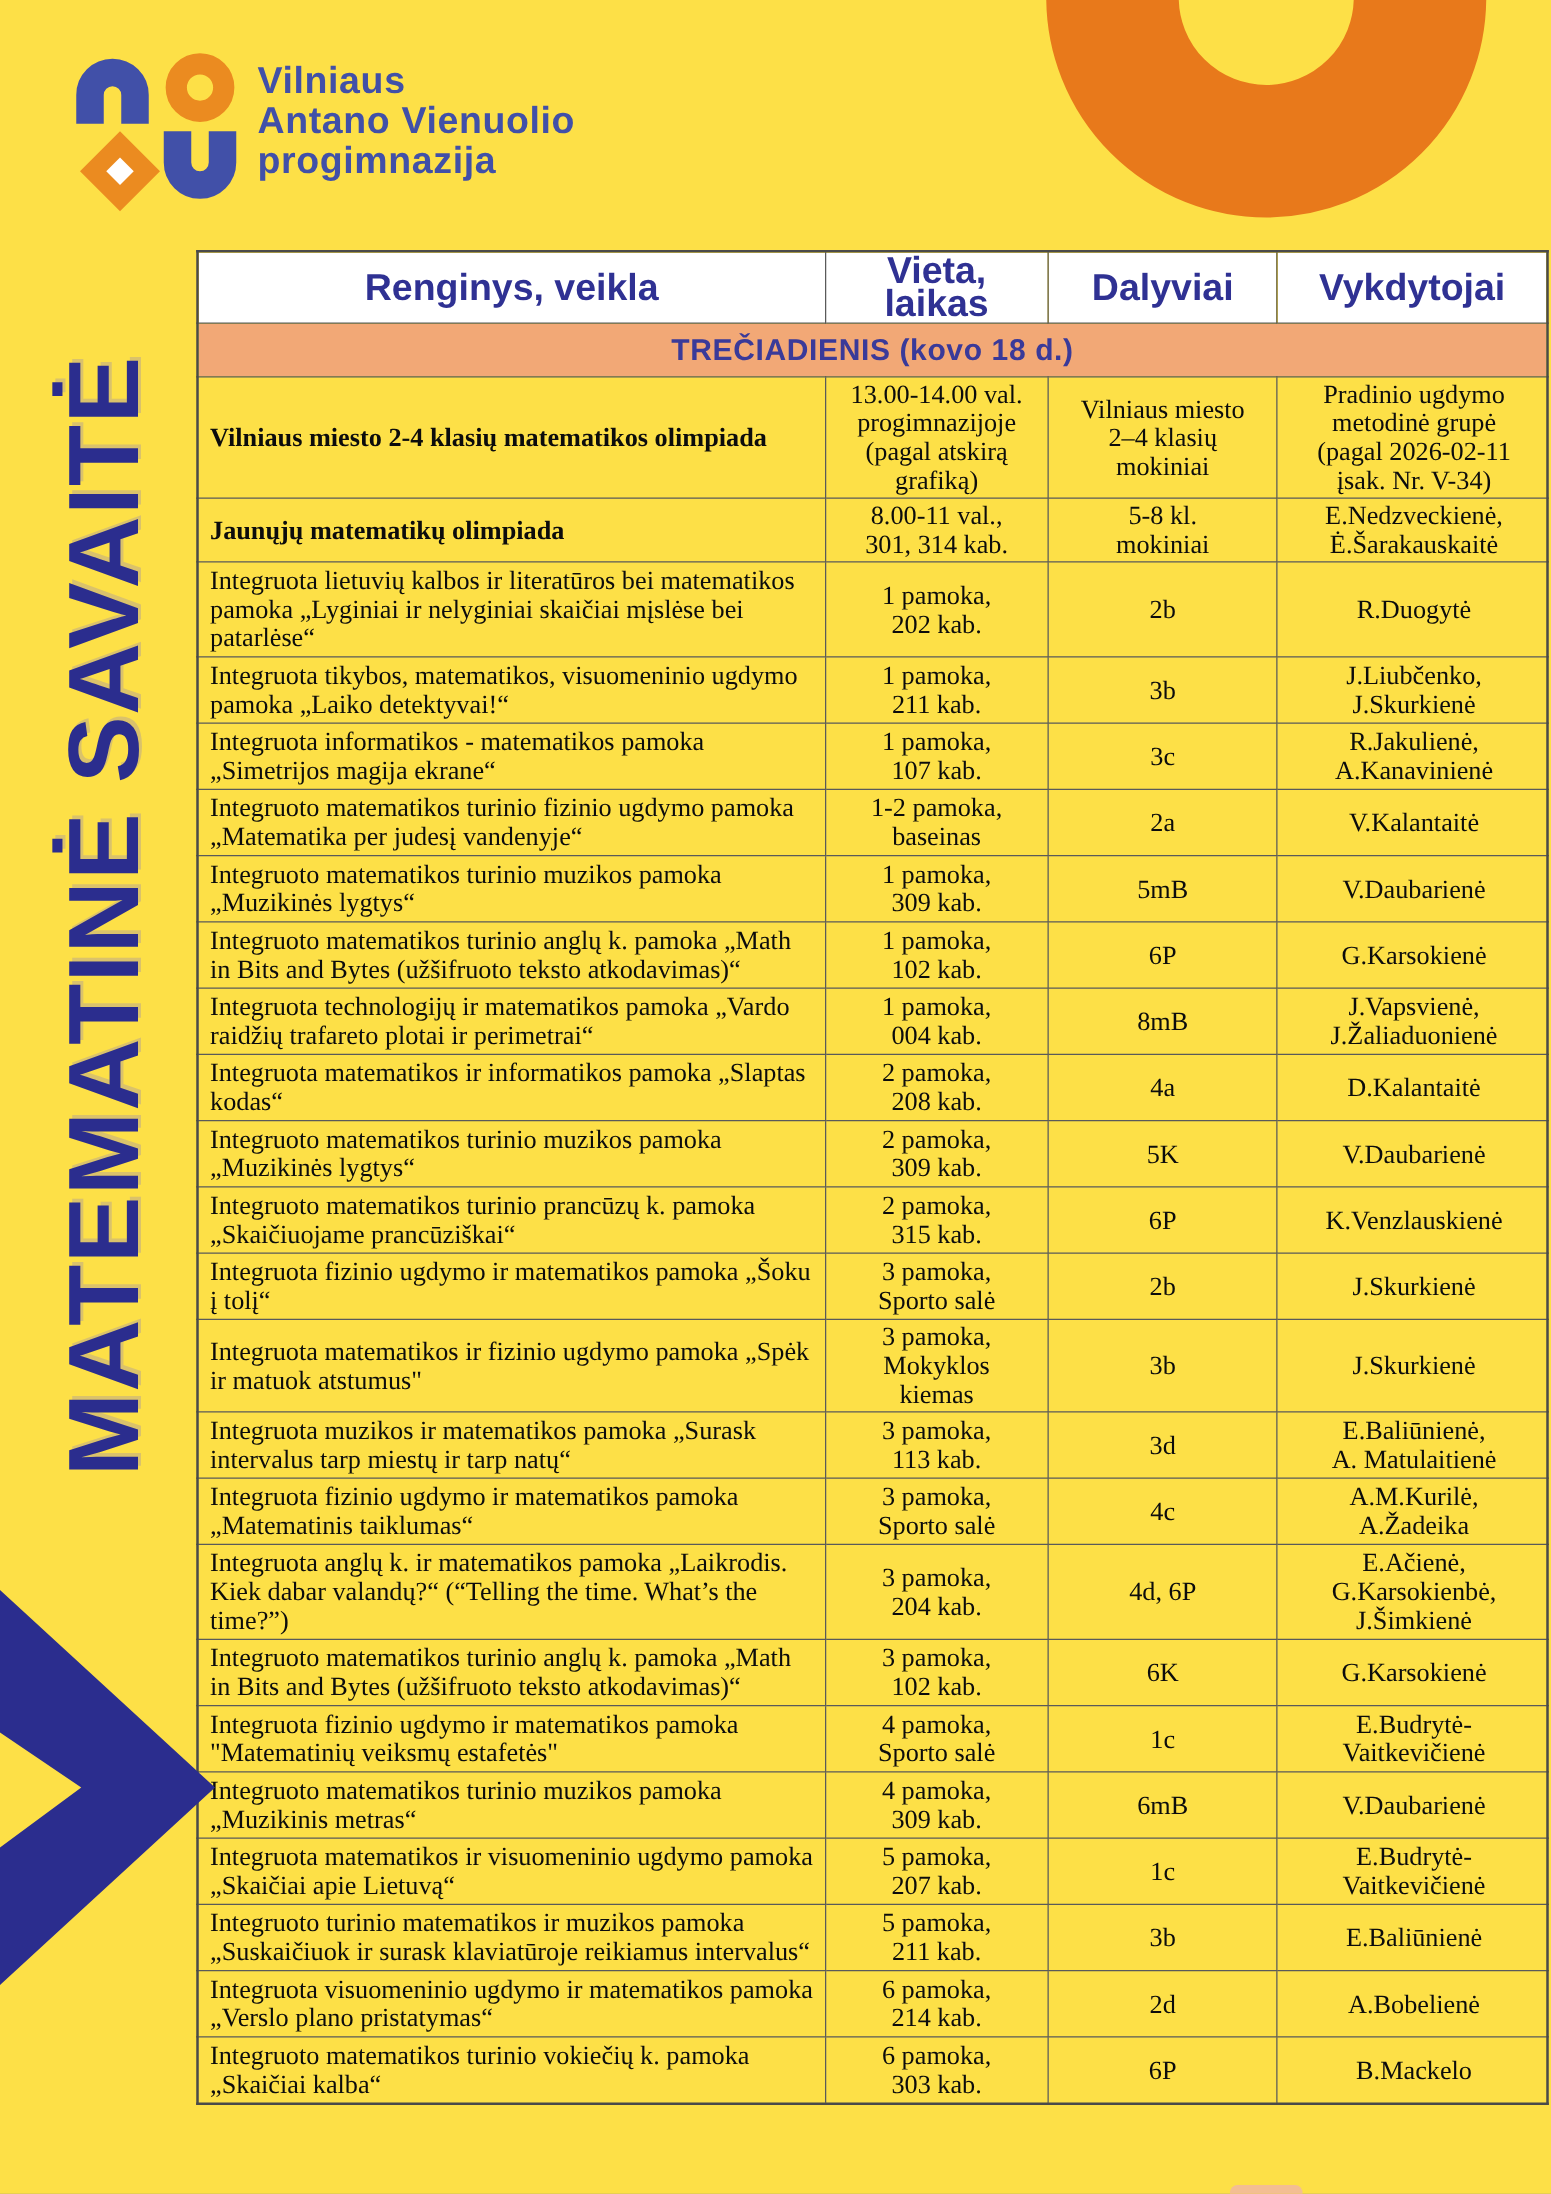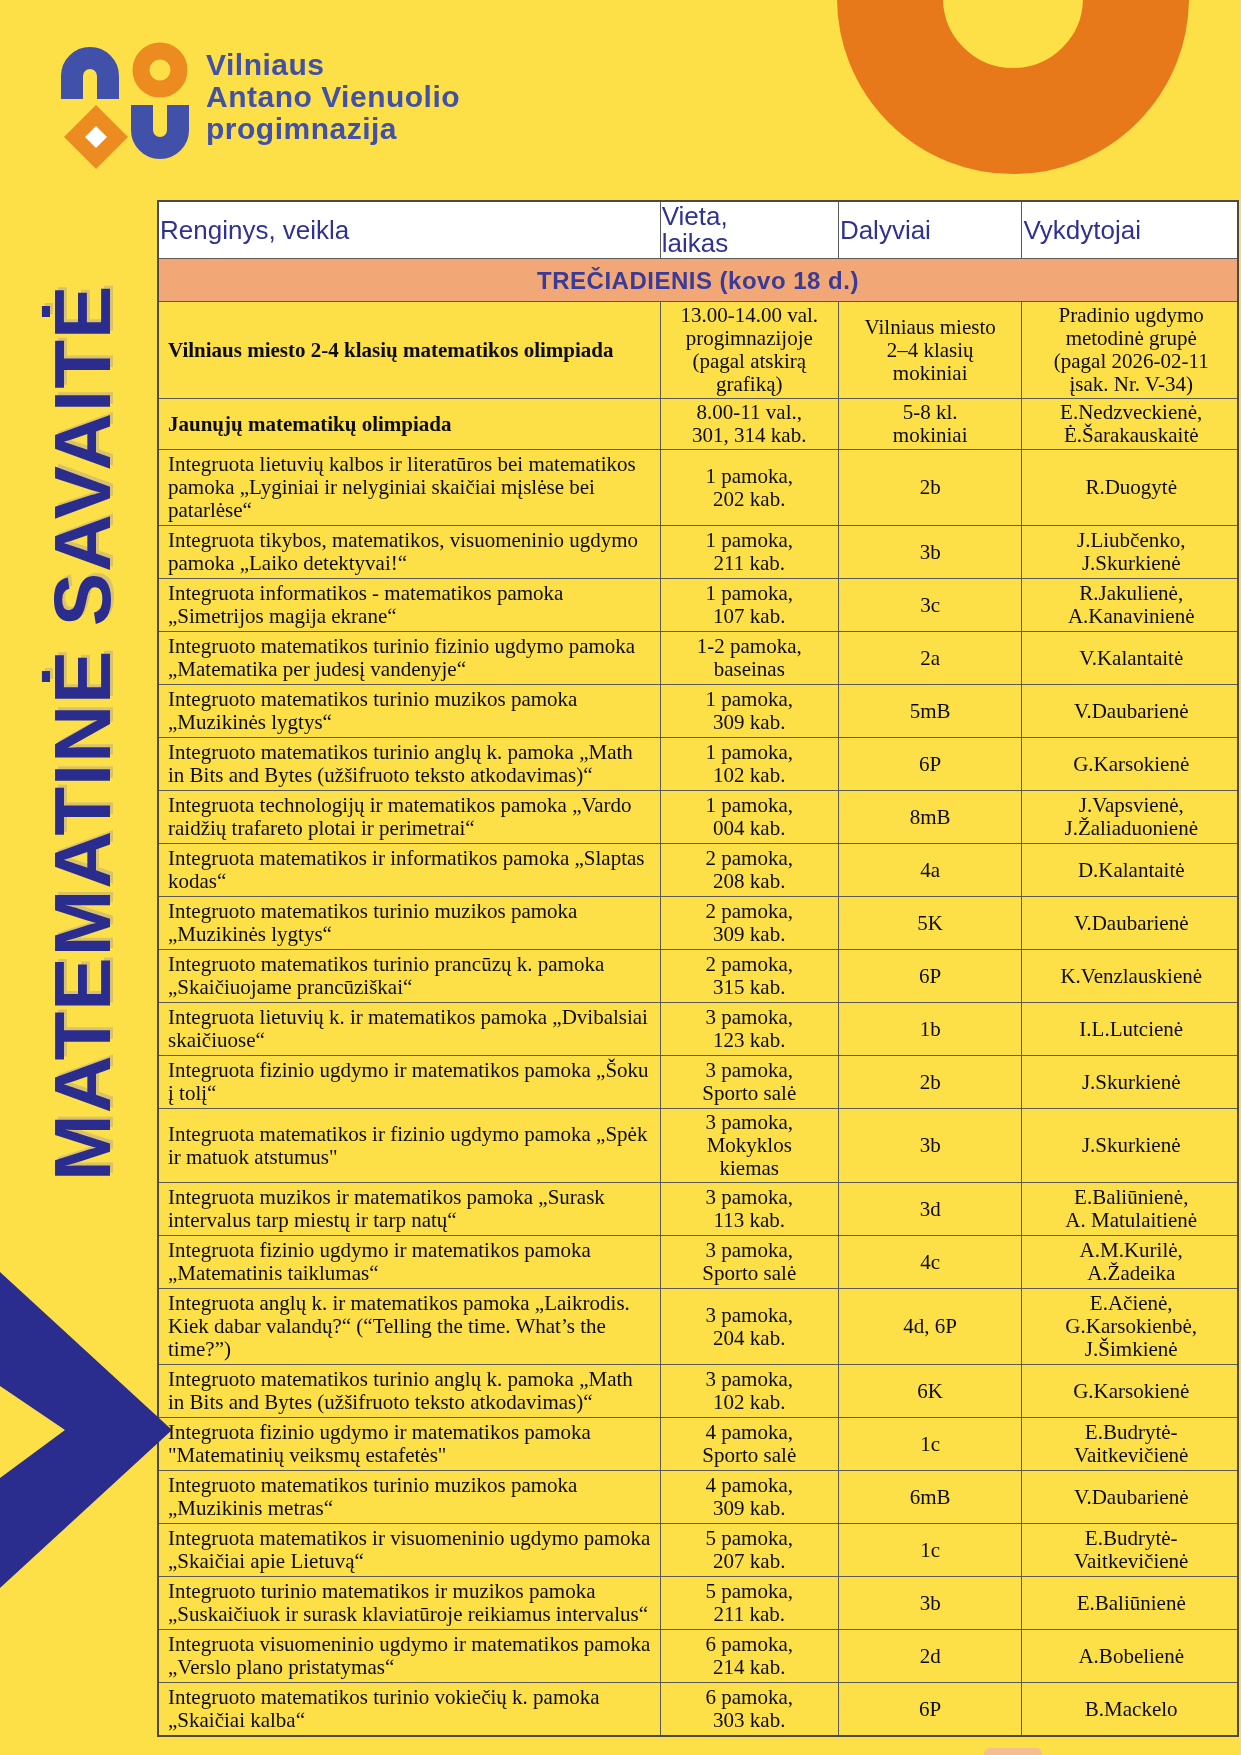--- a/index.html
+++ b/index.html
@@ -47,22 +47,22 @@
   table.schedule {
     width:100%; border-collapse:collapse; table-layout:fixed;
     border:2.5px solid #4a4a4a;
     font-size:21px; line-height:23px; color:#0c0c0c;
   }
   table.schedule th, table.schedule td {
     border:1.8px solid #5a5a5a; vertical-align:middle;
     overflow:hidden;
   }
   th.col-head {
-    height:54px; font-family:"Liberation Sans", sans-serif; font-weight:400;
-    font-size:26px; line-height:27px; color:#2F3193; text-align:left;
+    height:54px; font-family:"Liberation Sans", sans-serif; font-weight:700;
+    font-size:30px; line-height:27px; color:#2F3193; text-align:center;
     white-space:pre-line; background:#fff;
   }
   td.day-banner {
     height:40px; background:#F2A876; text-align:center;
     font-family:"Liberation Sans", sans-serif; font-weight:700;
     font-size:24px; color:#3A3A99; letter-spacing:0.5px;
   }
   td.event { text-align:left; padding:3px 6px 3px 9px; }
   td.event.bold { font-weight:700; }
   td.place_time { text-align:center; padding:2px 3px; white-space:pre-line;margin-top:33px; }
@@ -210,27 +210,20 @@
             <td class="organizers">V.Daubarienė</td>
           </tr>
           <tr>
             <td class="event">Integruoto matematikos turinio prancūzų k. pamoka „Skaičiuojame prancūziškai“</td>
             <td class="place_time">2 pamoka,
 315 kab.</td>
             <td class="participants">6P</td>
             <td class="organizers">K.Venzlauskienė</td>
           </tr>
           <tr>
-            <td class="event">Integruota lietuvių k. ir matematikos pamoka „Dvibalsiai skaičiuose“</td>
-            <td class="place_time">3 pamoka,
-123 kab.</td>
-            <td class="participants">1b</td>
-            <td class="organizers">I.L.Lutcienė</td>
-          </tr>
-          <tr>
             <td class="event">Integruota fizinio ugdymo ir matematikos pamoka „Šoku į tolį“</td>
             <td class="place_time">3 pamoka,
 Sporto salė</td>
             <td class="participants">2b</td>
             <td class="organizers">J.Skurkienė</td>
           </tr>
           <tr>
             <td class="event">Integruota matematikos ir fizinio ugdymo pamoka „Spėk ir matuok atstumus"</td>
             <td class="place_time">3 pamoka,
 Mokyklos

